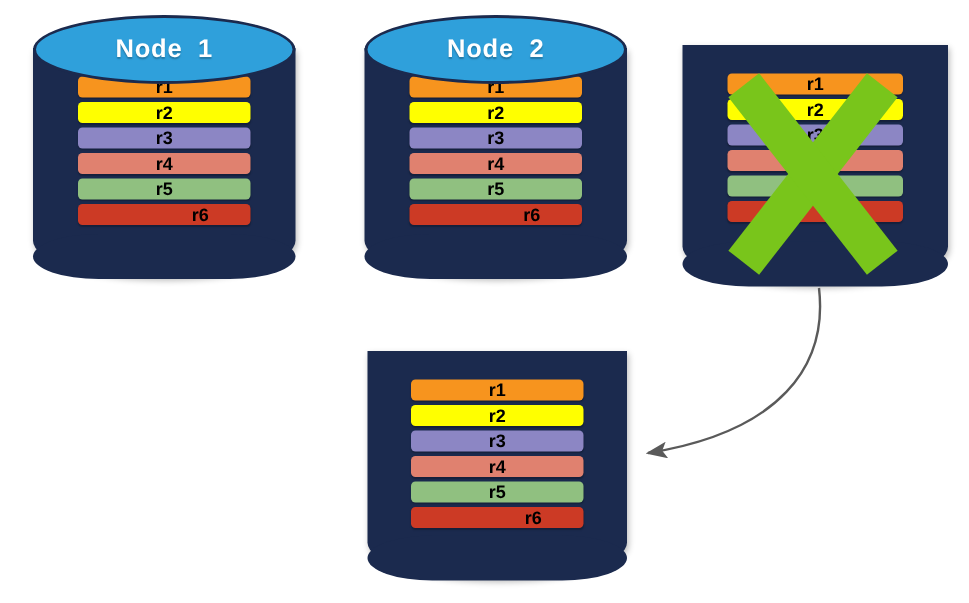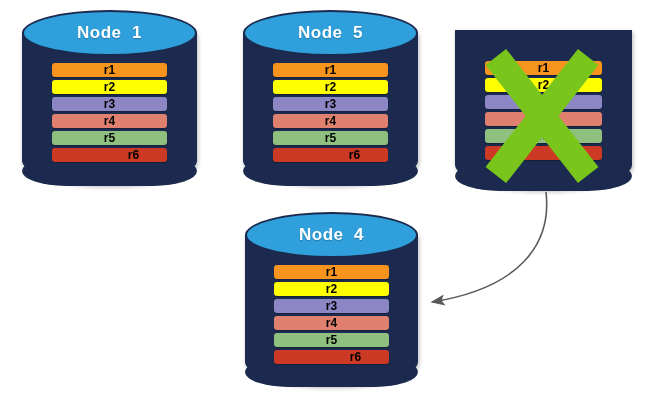--- a/index.html
+++ b/index.html
@@ -66,21 +66,21 @@
     font-size: 17px;
     letter-spacing: 0.5px;
     white-space: pre;
     text-shadow: 0 1px 1px rgba(0,0,0,0.25);
   }
 
   .rows {
     position: absolute;
     left: 17%;
     right: 17%;
-    top: 53px;
+    top: 41px;
   }
   .row {
     height: 14px;
     margin-bottom: 3px;
     border-radius: 3px;
     display: flex;
     align-items: center;
     justify-content: center;
     color: #000000;
     font-size: 12px;
@@ -144,21 +144,21 @@
     </div>
     <div class="rows">
       <div class="row" style="background: rgb(247, 148, 30);">r1</div>
       <div class="row" style="background: rgb(255, 255, 0);">r2</div>
       <div class="row" style="background: rgb(140, 134, 196);">r3</div>
       <div class="row" style="background: rgb(224, 129, 111);">r4</div>
       <div class="row" style="background: rgb(144, 192, 128);">r5</div>
       <div class="row" style="background: rgb(204, 58, 37);">r6</div>
     </div>
     <div class="top-cap" style="background: rgb(47, 160, 219); border-color: rgb(27, 42, 78);">
-      <span class="title">Node  5</span>
+      <span class="title">Node  2</span>
     </div>
   </div>
 
   <div class="node" id="node-3" style="left:455px; top:8px; width:177px; height:182px;">
     <div class="body" style="background: rgb(27, 42, 78);">
       <div class="bottom-cap" style="background: rgb(27, 42, 78);"></div>
     </div>
     <div class="rows">
       <div class="row" style="background: rgb(247, 148, 30);">r1</div>
       <div class="row" style="background: rgb(255, 255, 0);">r2</div>
@@ -178,23 +178,20 @@
     <div class="body" style="background: rgb(27, 42, 78);">
       <div class="bottom-cap" style="background: rgb(27, 42, 78);"></div>
     </div>
     <div class="rows">
       <div class="row" style="background: rgb(247, 148, 30);">r1</div>
       <div class="row" style="background: rgb(255, 255, 0);">r2</div>
       <div class="row" style="background: rgb(140, 134, 196);">r3</div>
       <div class="row" style="background: rgb(224, 129, 111);">r4</div>
       <div class="row" style="background: rgb(144, 192, 128);">r5</div>
       <div class="row" style="background: rgb(204, 58, 37);">r6</div>
-    </div>
-    <div class="top-cap" style="background: rgb(47, 160, 219); border-color: rgb(27, 42, 78);">
-      <span class="title">Node  4</span>
     </div>
   </div>
 
   <svg id="arrow-layer" viewBox="0 0 646 402">
     <defs>
       <marker id="arrowhead" markerWidth="9" markerHeight="7" refX="8" refY="3.5" orient="auto" markerUnits="strokeWidth">
         <polygon points="9 3.5, 0 0, 2 3.5, 0 7" fill="#5a5a5a"></polygon>
       </marker>
     </defs>
     <path id="arrow-path" d="M 546 192 C 552 244, 520 288, 432 302" fill="none" stroke="#5a5a5a" stroke-width="1.6" marker-end="url(#arrowhead)"></path>

